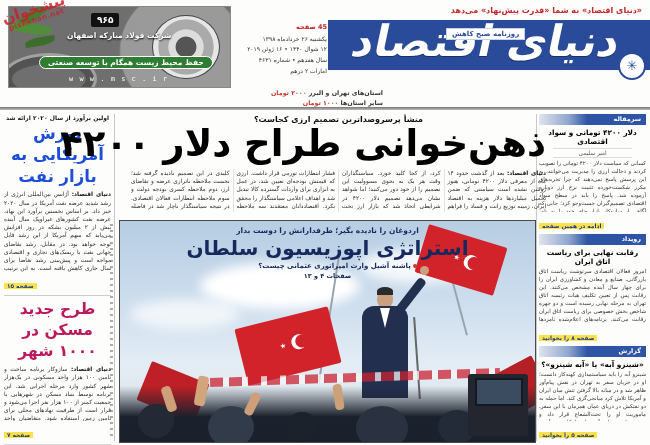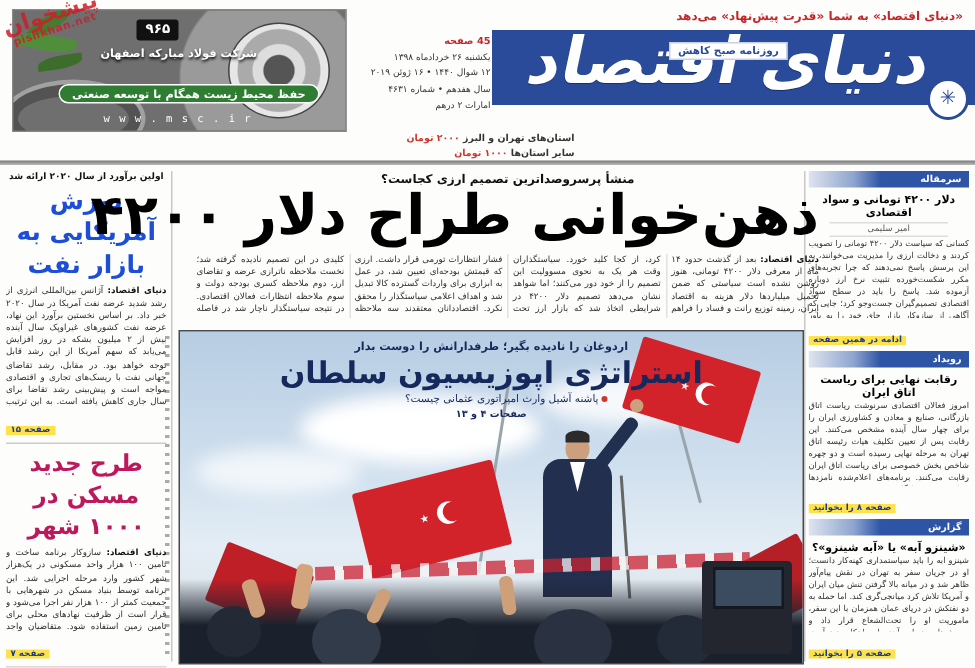--- a/index.html
+++ b/index.html
@@ -83,21 +83,21 @@
   .c-body{margin-top:5px;height:43px;columns:4;column-gap:7px;column-rule:1px solid #e2e2e2;}
 
   
   .photo{left:119px;top:220px;width:415px;height:221px;border:1px solid #4a4a4a;overflow:hidden;
       background:linear-gradient(180deg,#b7cde3 0%,#cfdfee 40%,#e4edf5 65%,#d8dde2 100%);}
   .ph{position:absolute;}
   .cloud{background:#fff;border-radius:50%;filter:blur(6px);}
   .overlay{position:absolute;left:0;right:0;top:5px;text-align:center;z-index:10;color:#15295c;}
   .p-kick{font-size:7.5px;font-weight:bold;}
   .p-head{font-size:20px;font-weight:bold;margin-top:1px;}
-  .p-subrow{font-size:7px;font-weight:normal;margin-top:2px;margin-left:20px;}
+  .p-subrow{font-size:7px;font-weight:bold;margin-top:2px;margin-left:20px;}
   .dot{display:inline-block;width:4px;height:4px;border-radius:50%;background:#d1342c;margin-left:2px;}
   .p-pages{font-size:6.5px;font-weight:bold;margin-top:2px;}
   .flag{background:#d2232a;border-radius:2px;}
   .crescent{position:absolute;width:15px;height:15px;border-radius:50%;background:#fff;}
   .crescent::after{content:"";position:absolute;left:4px;top:1px;width:13px;height:13px;border-radius:50%;background:#d2232a;}
   .star{position:absolute;color:#fff;font-size:7px;}
   .pole{background:#9aa4ad;width:2px;}
   .banner-strip{background:repeating-linear-gradient(90deg,#c23 0 13px,#f4f4f4 13px 19px);opacity:.75;transform:rotate(-2deg);}
   .crowdband{left:0;right:0;bottom:0;height:56px;background:linear-gradient(rgba(20,25,35,0),#1b212c 55%);}
   .blob{border-radius:50%;}

